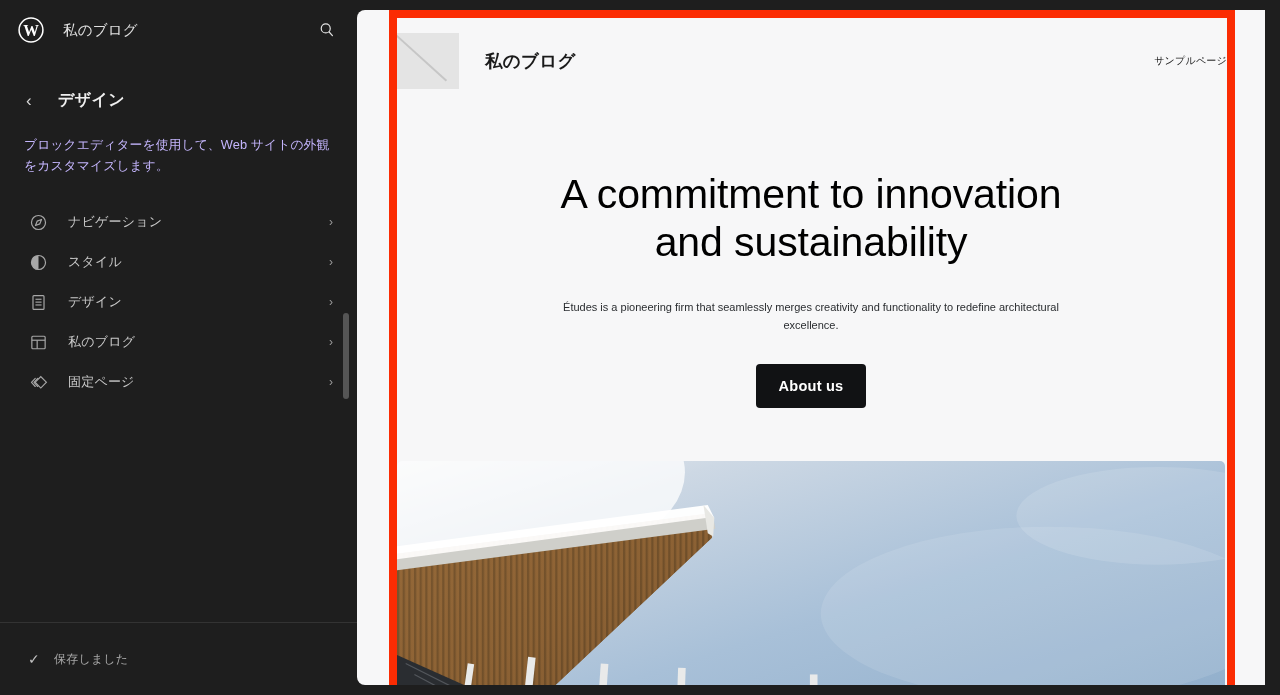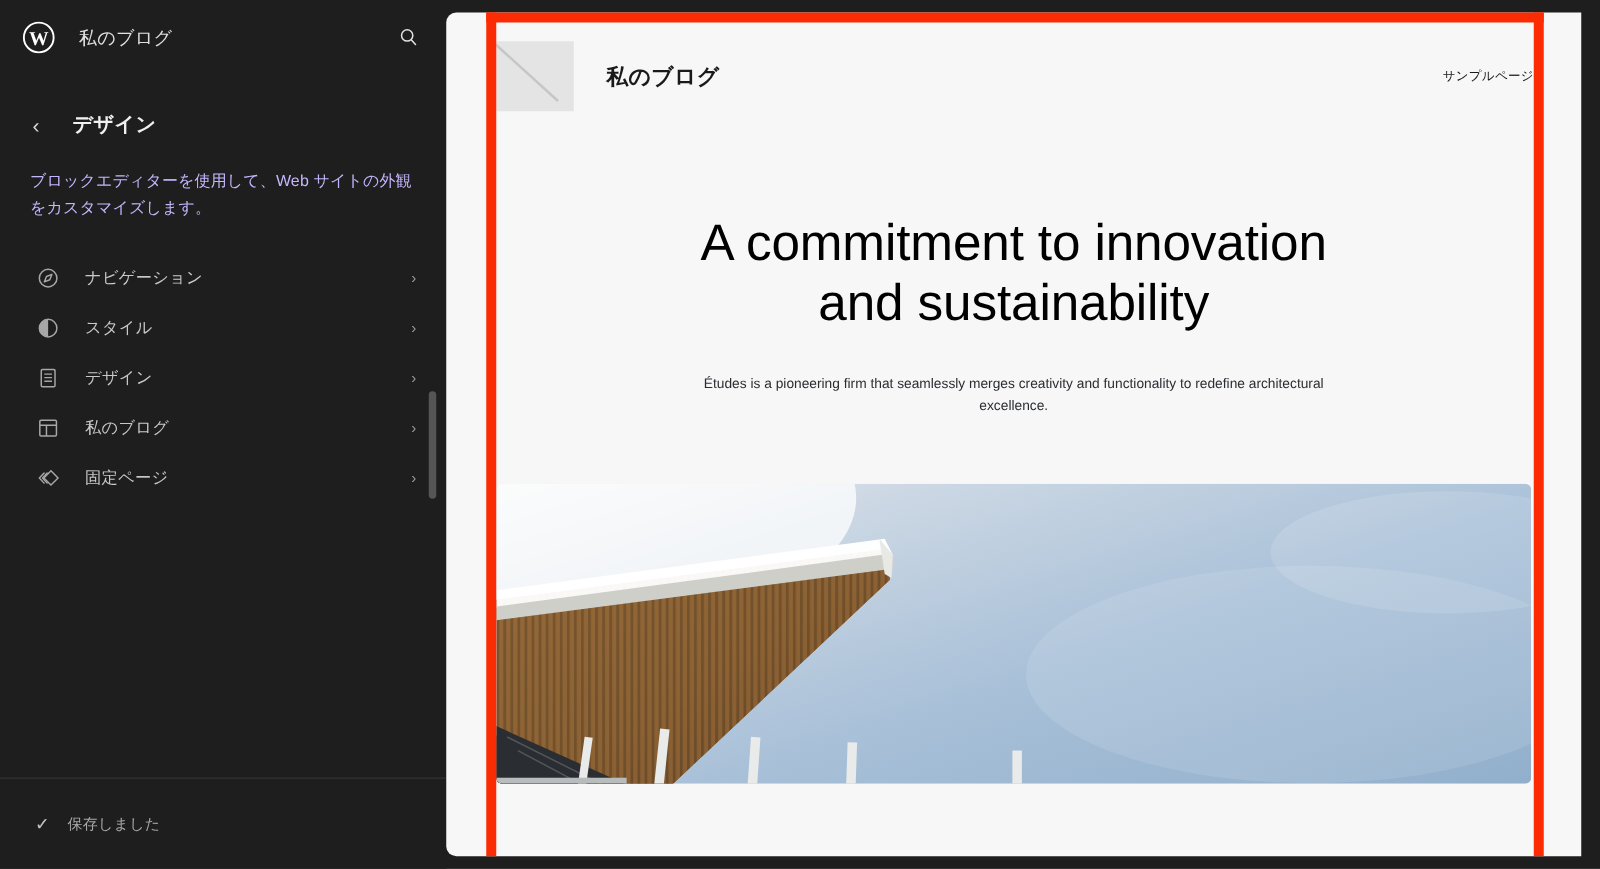--- a/index.html
+++ b/index.html
@@ -238,20 +238,21 @@
 
     <div class="site-header">
       <span class="logo-ph"></span>
       <span class="hdr-title">私のブログ</span>
       <span class="hdr-nav">サンプルページ</span>
     </div>
 
     <div class="hero">
       <h1 class="hero-h1">A commitment to innovation and sustainability</h1>
       <p class="hero-p">Études is a pioneering firm that seamlessly merges creativity and functionality to redefine architectural excellence.</p>
+      <button class="hero-btn">About us</button>
     </div>
 
     <div class="hero-img-wrap">
       <svg class="hero-img" viewBox="0 0 762 240" preserveAspectRatio="xMidYMid slice">
         <defs>
           <linearGradient id="sky" x1="0" y1="0" x2="1" y2="1">
             <stop offset="0%" stop-color="#f2f3f3"></stop>
             <stop offset="22%" stop-color="#cdd8e4"></stop>
             <stop offset="58%" stop-color="#a8c0d8"></stop>
             <stop offset="100%" stop-color="#90aecb"></stop>

